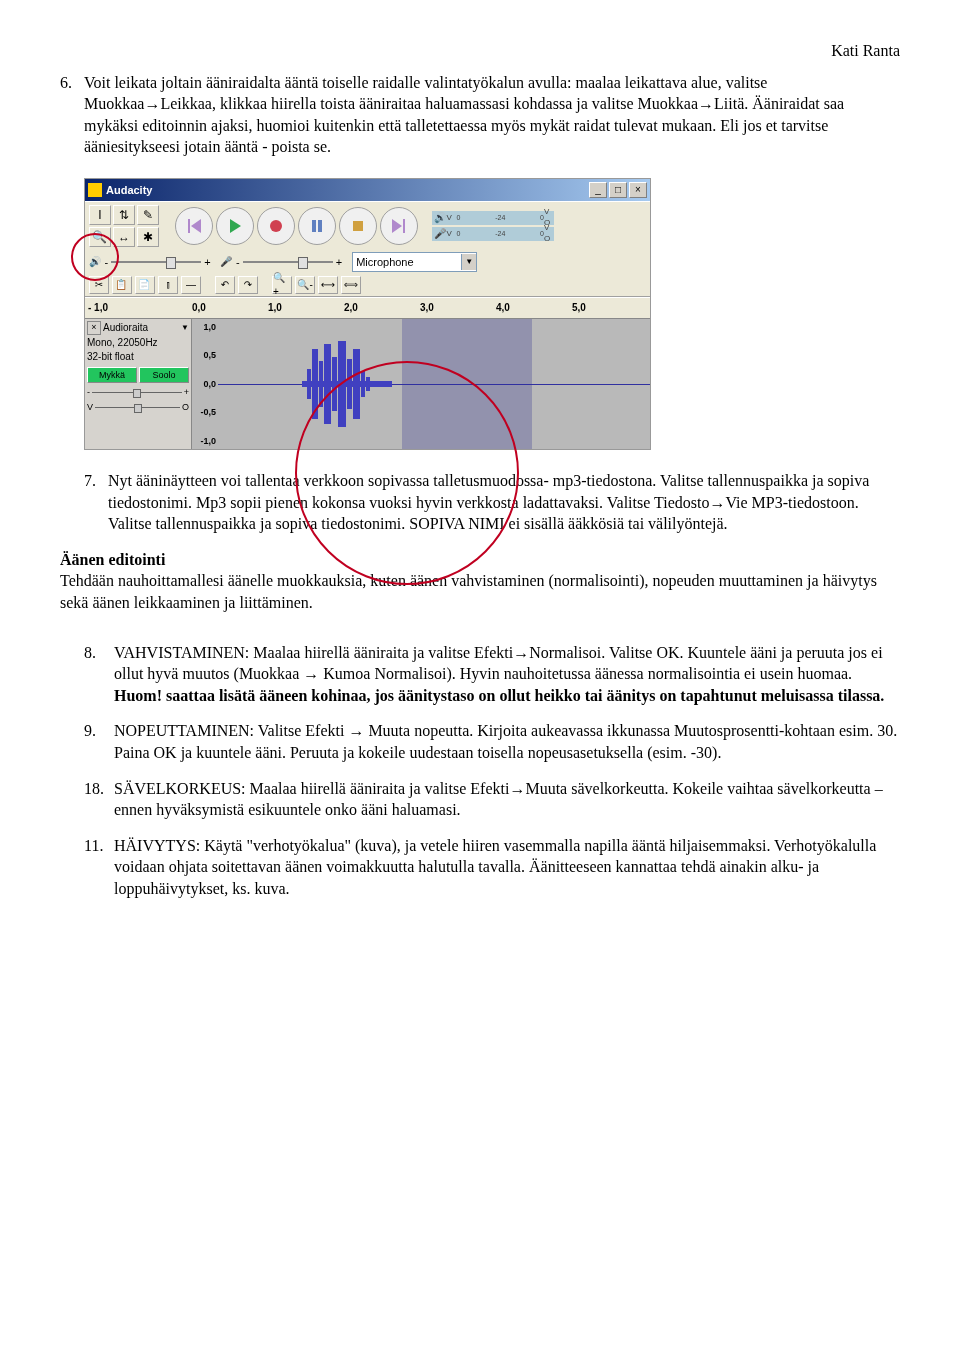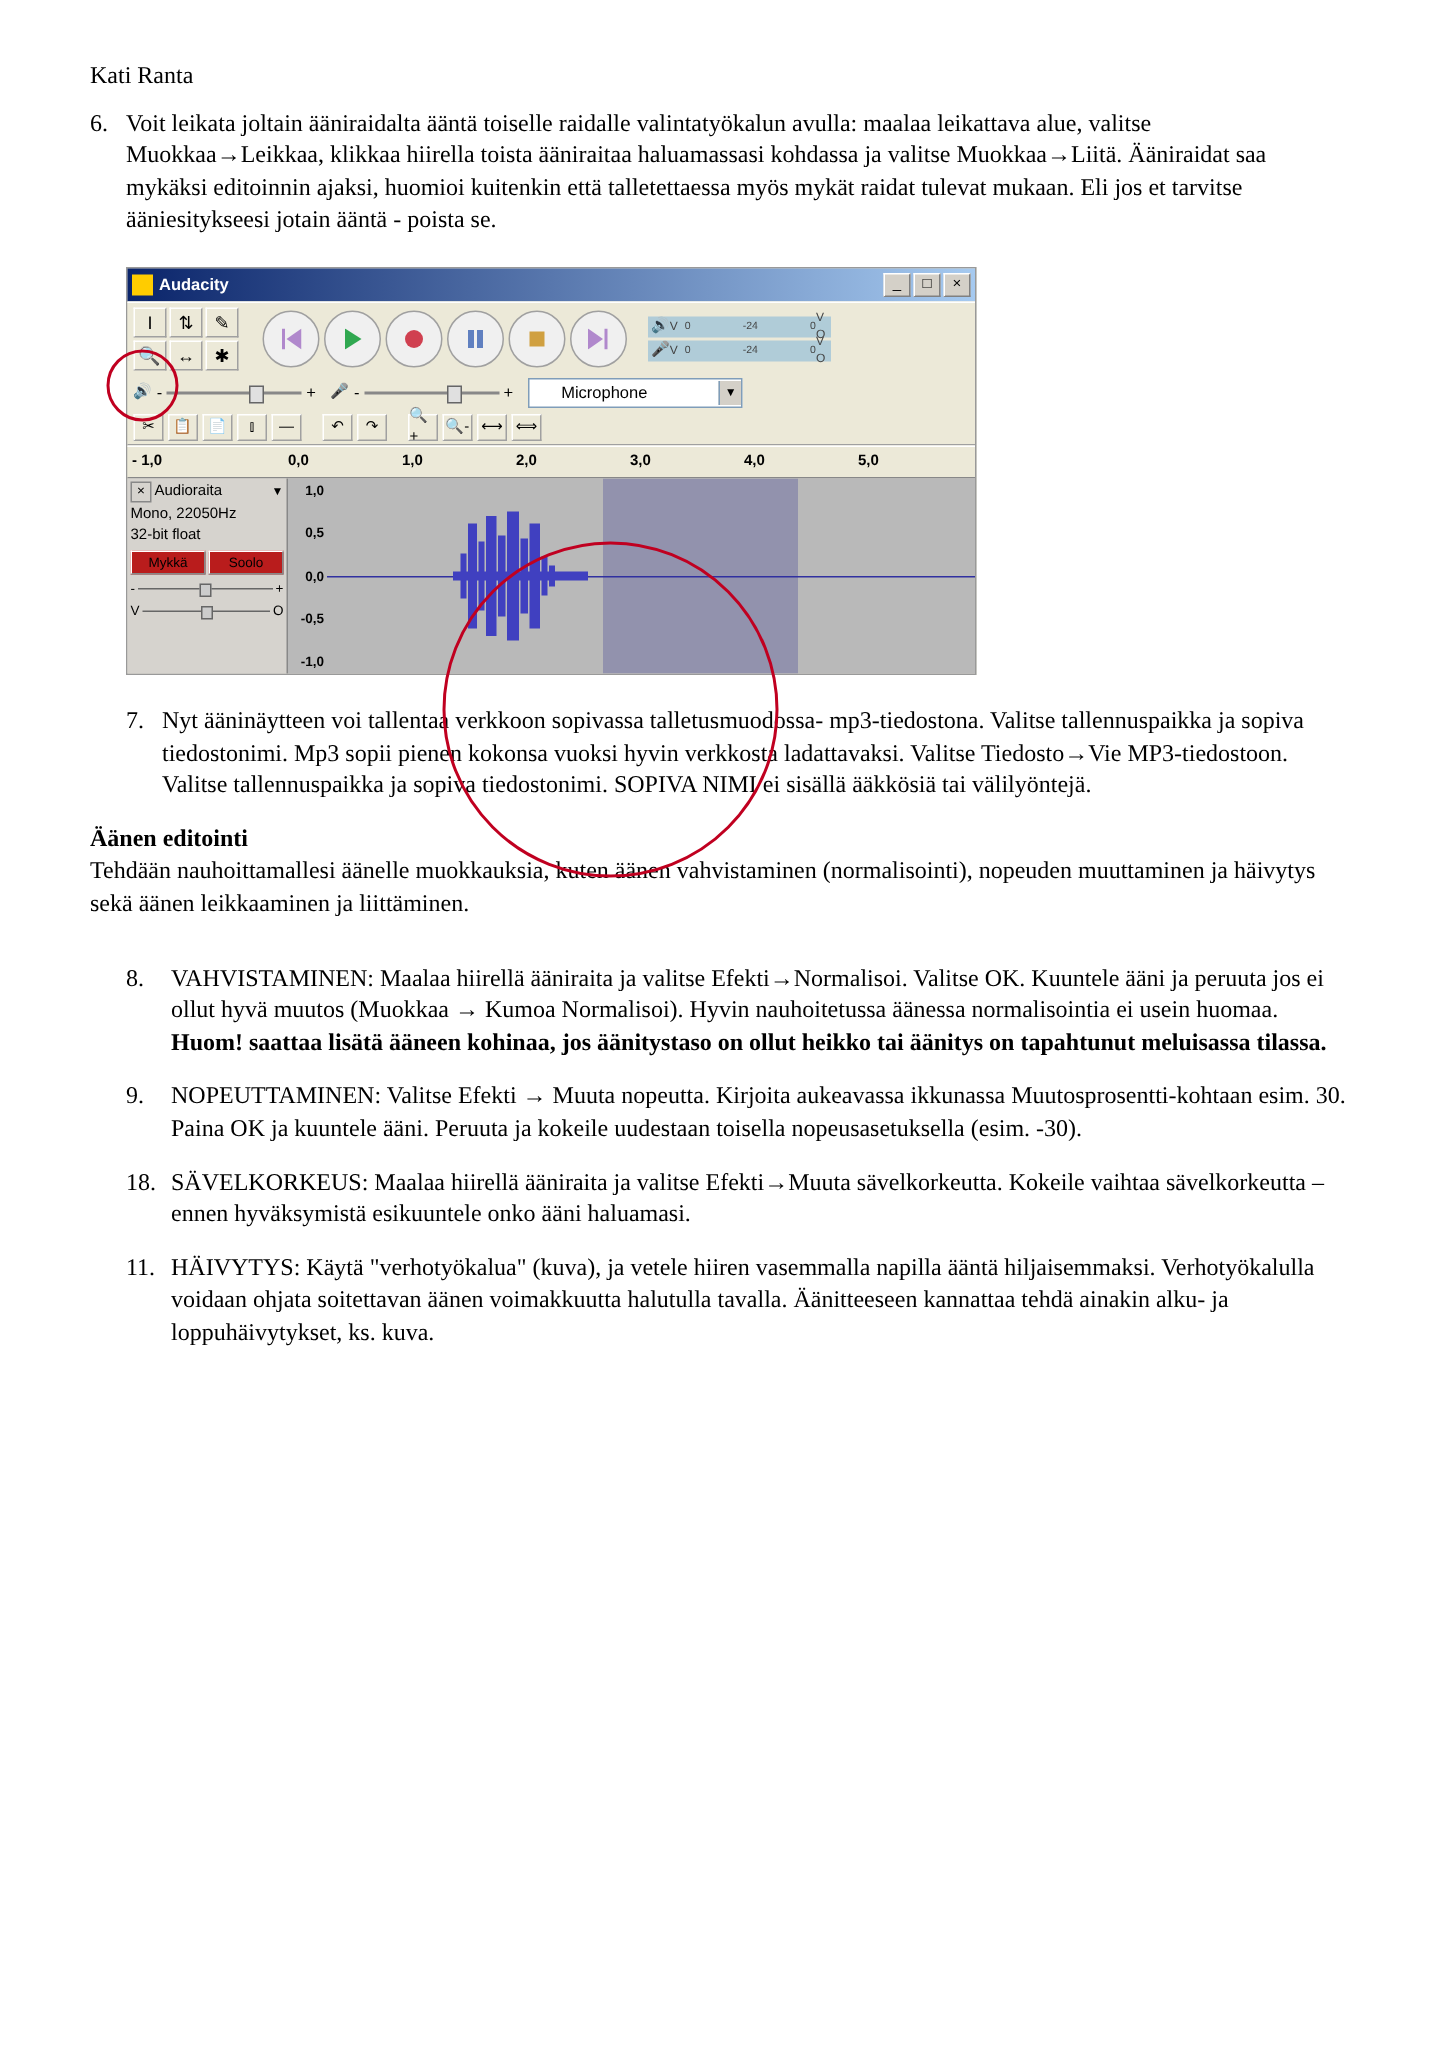--- a/index.html
+++ b/index.html
@@ -6,21 +6,21 @@
     font-family: "Times New Roman", Times, serif;
     font-size: 16px;
     color: #000;
     background: #fff;
     margin: 0;
     padding: 40px 60px;
     width: 960px;
     box-sizing: border-box;
     line-height: 1.35;
   }
-  .header-author { text-align: left; margin-bottom: 10px; }
+  .header-author { text-align: right; margin-bottom: 10px; }
   .para6 { display: flex; margin-bottom: 14px; }
   .num { width: 24px; flex-shrink: 0; }
   .para6 .body { flex: 1; }
   .screenshot {
     margin: 20px 0 20px 24px;
     width: 565px;
     border: 1px solid #999;
     background: #ece9d8;
     font-family: Tahoma, Arial, sans-serif;
     font-size: 11px;
@@ -154,21 +154,21 @@
     border: 1px solid #666;
   }
   .mini-icon { font-size: 10px; }
   .dropdown {
     width: 120px;
     height: 18px;
     background: #fff;
     border: 1px solid #7f9db9;
     display: flex;
     align-items: center;
-    padding-left: 21px;
+    padding-left: 3px;
     justify-content: space-between;
   }
   .dropdown .arrow {
     width: 14px; height: 16px; background: #d4d0c8;
     border-left: 1px solid #7f9db9;
     display: flex; align-items: center; justify-content: center;
     font-size: 8px;
   }
   .tool-row3 {
     display: flex;
@@ -219,21 +219,21 @@
     display: flex; align-items: center; justify-content: center;
     font-size: 9px; line-height: 1;
   }
   .tp-btns { display: flex; gap: 2px; margin-top: 2px; }
   .tp-btn {
     flex: 1;
     height: 14px;
     border: 1px solid #888;
     border-top-color: #fff;
     border-left-color: #fff;
-    background: #b91c1c;
+    background: #22c55e;
     font-size: 9px;
     display: flex; align-items: center; justify-content: center;
   }
   .tp-slider {
     display: flex;
     justify-content: space-between;
     font-size: 9px;
     margin-top: 2px;
     align-items: center;
   }

